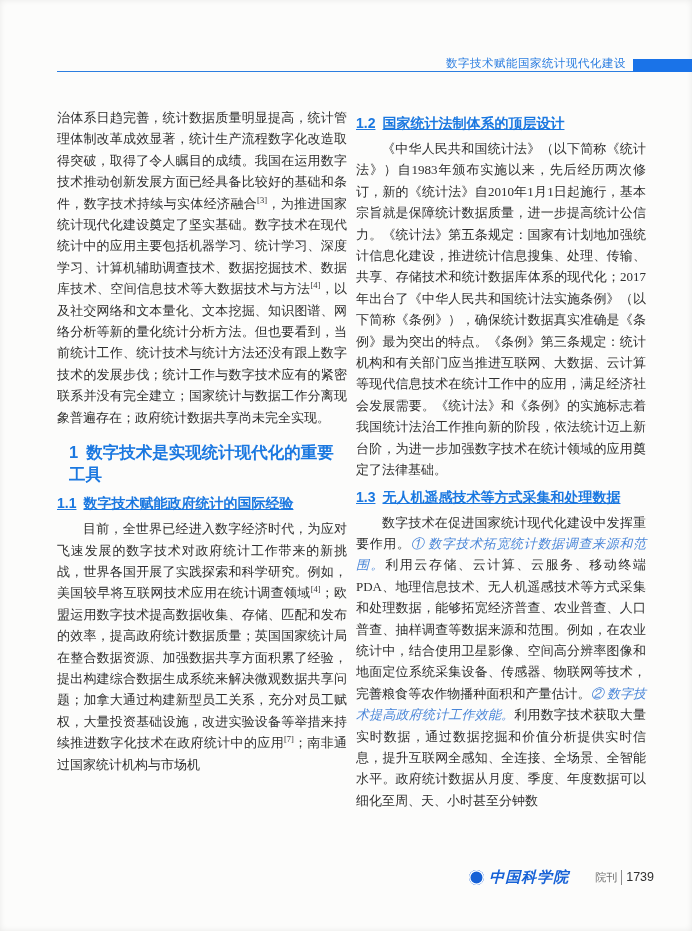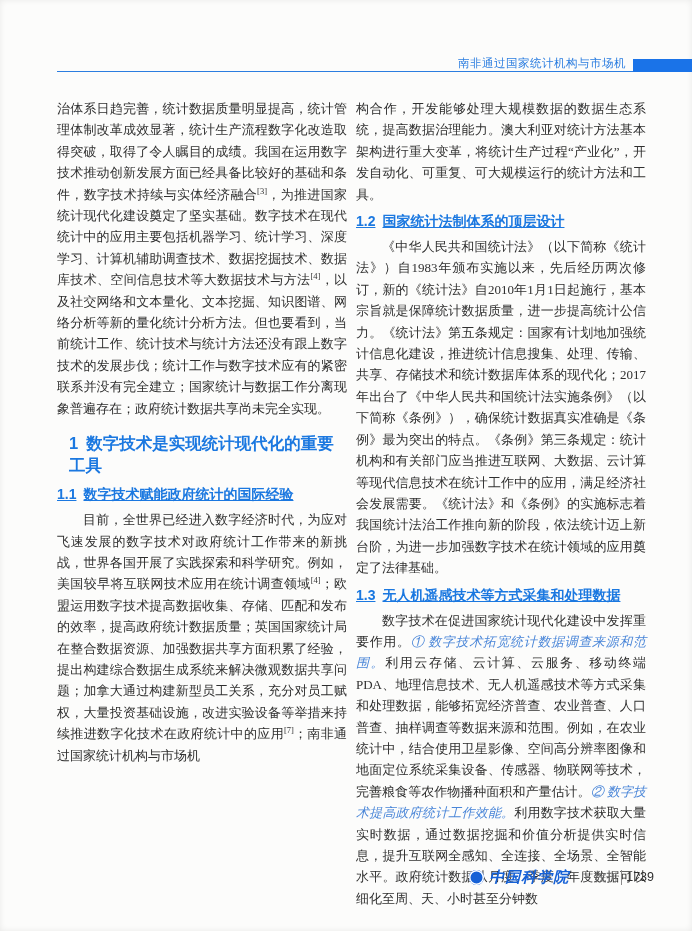--- a/index.html
+++ b/index.html
@@ -26,21 +26,21 @@
     position:absolute; top:71px; left:57px; right:0;
     height:0; border-top:1.5px solid #2b7de0;
   }
   .header-block {
     position:absolute; top:59px; right:0;
     width:59px; height:13px; background:#1a73e8;
   }
 
   
   .col {
-    position:absolute; top:98px; width:290px;
+    position:absolute; top:107px; width:290px;
     font-size:13px; line-height:21.4px; color:#2f2f2f;
     text-align:justify;
   }
   .col-left  { left:57px; }
   .col-right { left:356px; }
 
   .col p { margin:0; }
   .col p.indent { text-indent:2em; }
 
   .col .h1 {
@@ -93,32 +93,31 @@
   .page-number {
     font-size:12.5px; color:#2f2f2f;
     font-family:"Liberation Sans","DejaVu Sans",sans-serif;
   }
 </style>
 </head>
 <body>
 
 <div class="page">
 
-  <div class="running-title">南非通过国家统计机构与市场机</div>
+  <div class="running-title">数字技术赋能国家统计现代化建设</div>
   <div class="header-rule"></div>
   <div class="header-block"></div>
 
   <div class="col col-left">
       <p class=""><span>治体系日趋完善，统计数据质量明显提高，统计管理体制改革成效显著，统计生产流程数字化改造取得突破，取得了令人瞩目的成绩。我国在运用数字技术推动创新发展方面已经具备比较好的基础和条件，数字技术持续与实体经济融合</span><sup class="ref">[3]</sup><span>，为推进国家统计现代化建设奠定了坚实基础。数字技术在现代统计中的应用主要包括机器学习、统计学习、深度学习、计算机辅助调查技术、数据挖掘技术、数据库技术、空间信息技术等大数据技术与方法</span><sup class="ref">[4]</sup><span>，以及社交网络和文本量化、文本挖掘、知识图谱、网络分析等新的量化统计分析方法。但也要看到，当前统计工作、统计技术与统计方法还没有跟上数字技术的发展步伐；统计工作与数字技术应有的紧密联系并没有完全建立；国家统计与数据工作分离现象普遍存在；政府统计数据共享尚未完全实现。</span></p>
       <div class="h1"><span class="no">1</span><span>数字技术是实现统计现代化的重要工具</span></div>
       <div class="h2"><span class="no">1.1</span><span>数字技术赋能政府统计的国际经验</span></div>
       <p class="indent"><span>目前，全世界已经进入数字经济时代，为应对飞速发展的数字技术对政府统计工作带来的新挑战，世界各国开展了实践探索和科学研究。例如，美国较早将互联网技术应用在统计调查领域</span><sup class="ref">[4]</sup><span>；欧盟运用数字技术提高数据收集、存储、匹配和发布的效率，提高政府统计数据质量；英国国家统计局在整合数据资源、加强数据共享方面积累了经验，提出构建综合数据生成系统来解决微观数据共享问题；加拿大通过构建新型员工关系，充分对员工赋权，大量投资基础设施，改进实验设备等举措来持续推进数字化技术在政府统计中的应用</span><sup class="ref">[7]</sup><span>；南非通过国家统计机构与市场机</span></p>
     </div>
   <div class="col col-right">
-      <p class=""><span>构合作，开发能够处理大规模数据的数据生态系统，提高数据治理能力。澳大利亚对统计方法基本架构进行重大变革，将统计生产过程“产业化”，开发自动化、可重复、可大规模运行的统计方法和工具。</span></p>
       <div class="h2"><span class="no">1.2</span><span>国家统计法制体系的顶层设计</span></div>
       <p class="indent"><span>《中华人民共和国统计法》（以下简称《统计法》）自1983年颁布实施以来，先后经历两次修订，新的《统计法》自2010年1月1日起施行，基本宗旨就是保障统计数据质量，进一步提高统计公信力。《统计法》第五条规定：国家有计划地加强统计信息化建设，推进统计信息搜集、处理、传输、共享、存储技术和统计数据库体系的现代化；2017年出台了《中华人民共和国统计法实施条例》（以下简称《条例》），确保统计数据真实准确是《条例》最为突出的特点。《条例》第三条规定：统计机构和有关部门应当推进互联网、大数据、云计算等现代信息技术在统计工作中的应用，满足经济社会发展需要。《统计法》和《条例》的实施标志着我国统计法治工作推向新的阶段，依法统计迈上新台阶，为进一步加强数字技术在统计领域的应用奠定了法律基础。</span></p>
       <div class="h2"><span class="no">1.3</span><span>无人机遥感技术等方式采集和处理数据</span></div>
       <p class="indent"><span>数字技术在促进国家统计现代化建设中发挥重要作用。</span><span class="em-blue">① 数字技术拓宽统计数据调查来源和范围。</span><span>利用云存储、云计算、云服务、移动终端PDA、地理信息技术、无人机遥感技术等方式采集和处理数据，能够拓宽经济普查、农业普查、人口普查、抽样调查等数据来源和范围。例如，在农业统计中，结合使用卫星影像、空间高分辨率图像和地面定位系统采集设备、传感器、物联网等技术，完善粮食等农作物播种面积和产量估计。</span><span class="em-blue">② 数字技术提高政府统计工作效能。</span><span>利用数字技术获取大量实时数据，通过数据挖掘和价值分析提供实时信息，提升互联网全感知、全连接、全场景、全智能水平。政府统计数据从月度、季度、年度数据可以细化至周、天、小时甚至分钟数</span></p>
     </div>
 
   <div class="footer">
     <span class="cas-logo"></span>
     <span class="cas-name">中国科学院</span>
     <span class="cas-label">院刊</span>

